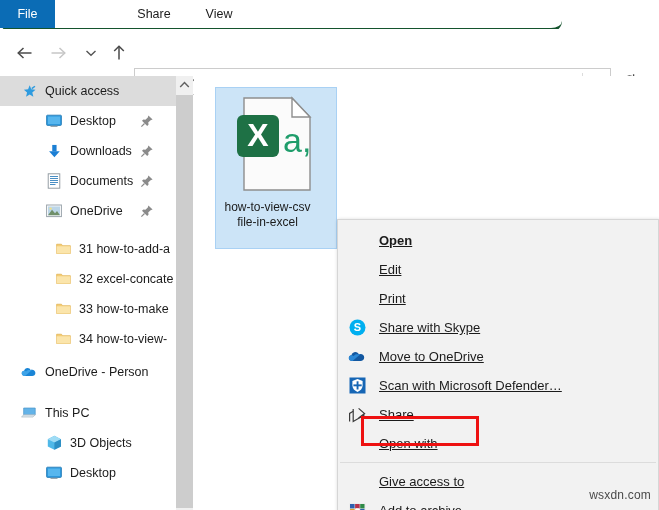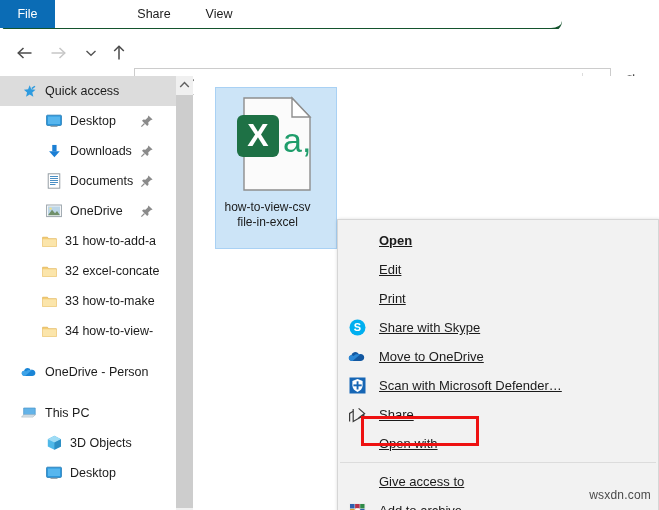--- a/index.html
+++ b/index.html
@@ -145,21 +145,21 @@
     overflow: hidden;
   }
   .pin {
     position: absolute;
     right: 22px; top: 8px;
     width: 14px; height: 14px;
   }
   
   .lvl0 { padding-left: 21px; }
   .lvl1 { padding-left: 46px; }
-  .lvl2 { padding-left: 41px; }
+  .lvl2 { padding-left: 55px; align-items: flex-end; }
   .spacer-row { height: 11px; }
 
   
   #navscroll {
     position: absolute;
     left: 176px; top: 76px;
     width: 17px; height: 434px;
     background: #f0f0f0;
   }
   #navscroll-up {

